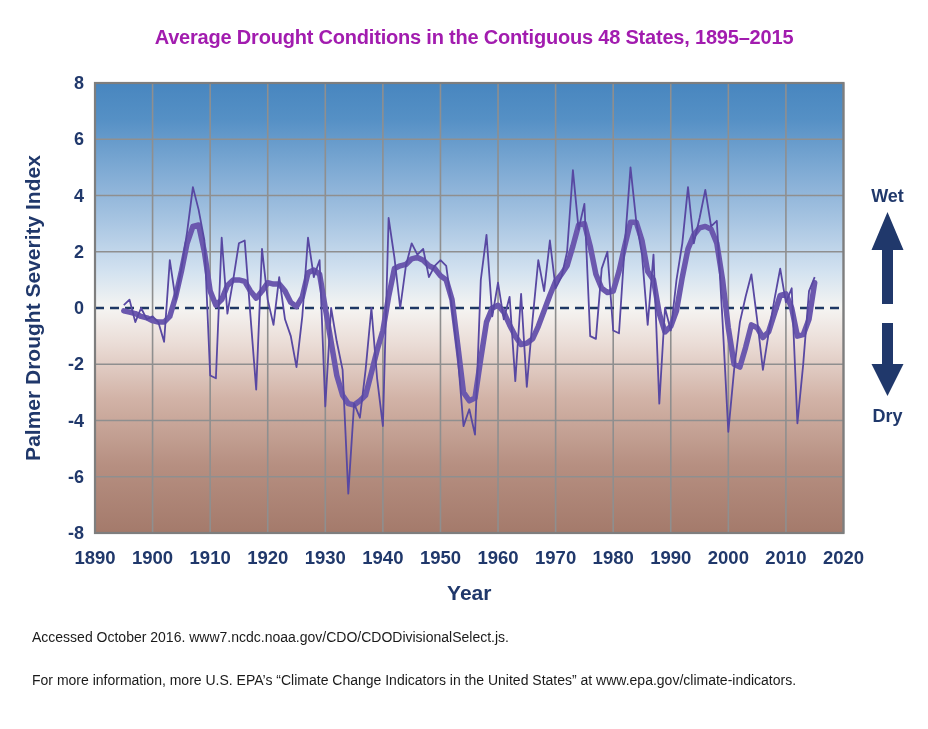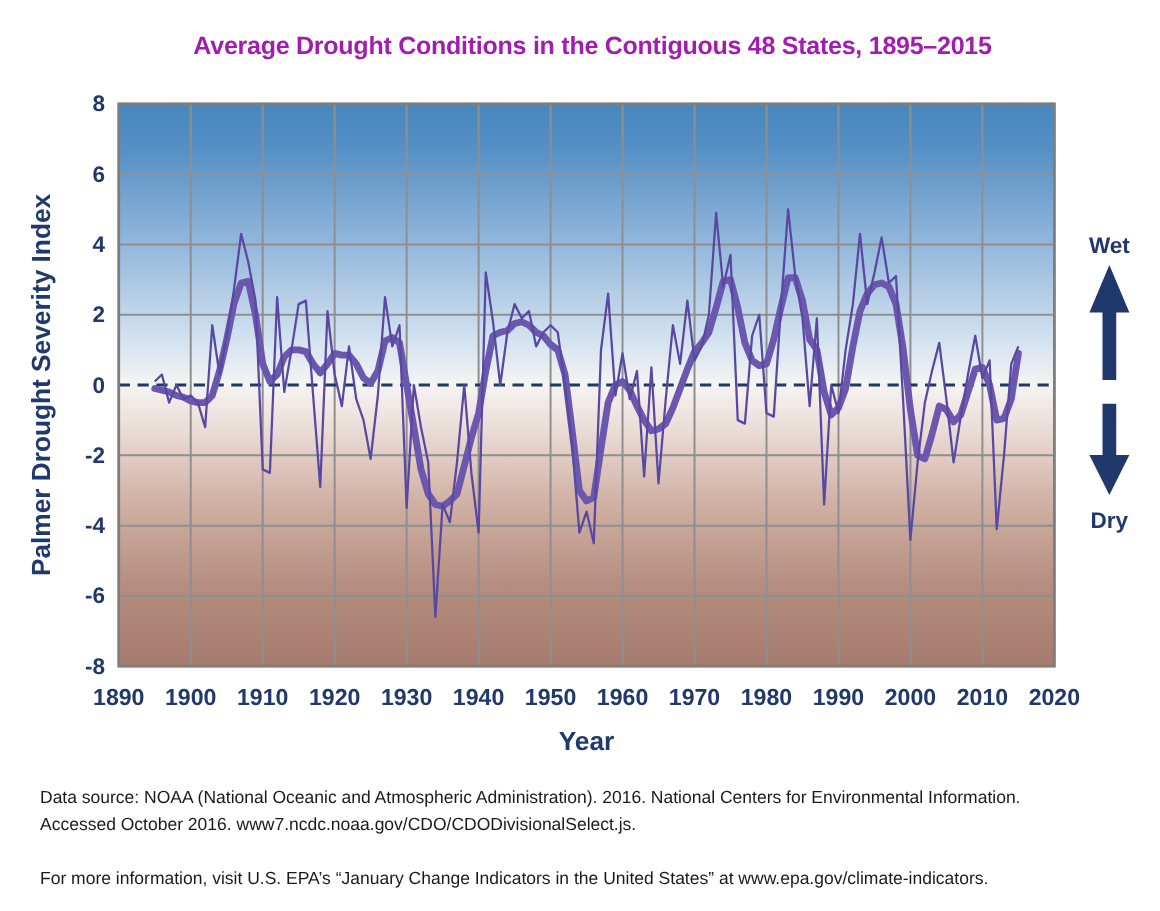--- a/index.html
+++ b/index.html
@@ -89,18 +89,17 @@
       <text x="843.5" y="564" text-anchor="middle" font-size="18.5" font-weight="bold" fill="#20386B">2020</text>
       <text x="40" y="308" text-anchor="middle" font-size="21" font-weight="bold" fill="#20386B" transform="rotate(-90 40 308)">Palmer Drought Severity Index</text>
       <text x="469.25" y="600" text-anchor="middle" font-size="21" font-weight="bold" fill="#20386B">Year</text>
       <text x="887.5" y="202" text-anchor="middle" font-size="18" font-weight="bold" fill="#20386B">Wet</text>
       <polygon points="887.5,212 903.5,250 893,250 893,304 882,304 882,250 871.5,250" fill="#20386B"></polygon>
       <polygon points="882,323 893,323 893,364 903.5,364 887.5,396 871.5,364 882,364" fill="#20386B"></polygon>
       <text x="887.5" y="422" text-anchor="middle" font-size="18" font-weight="bold" fill="#20386B">Dry</text>
     </svg>
 
   <div class="footer" style="color: rgb(26, 26, 26);">
-    <div class="line">Data source: NOAA (National Oceanic and Atmospheric Administration). 2016. National Centers for Environmental Information.</div>
     <div class="line">Accessed October 2016. www7.ncdc.noaa.gov/CDO/CDODivisionalSelect.js.</div>
-    <div class="more">For more information, visit U.S. EPA’s “January Change Indicators in the United States” at www.epa.gov/climate-indicators.</div>
+    <div class="more">For more information, more U.S. EPA’s “Climate Change Indicators in the United States” at www.epa.gov/climate-indicators.</div>
   </div>
 
 </div>
 
 </body></html>

